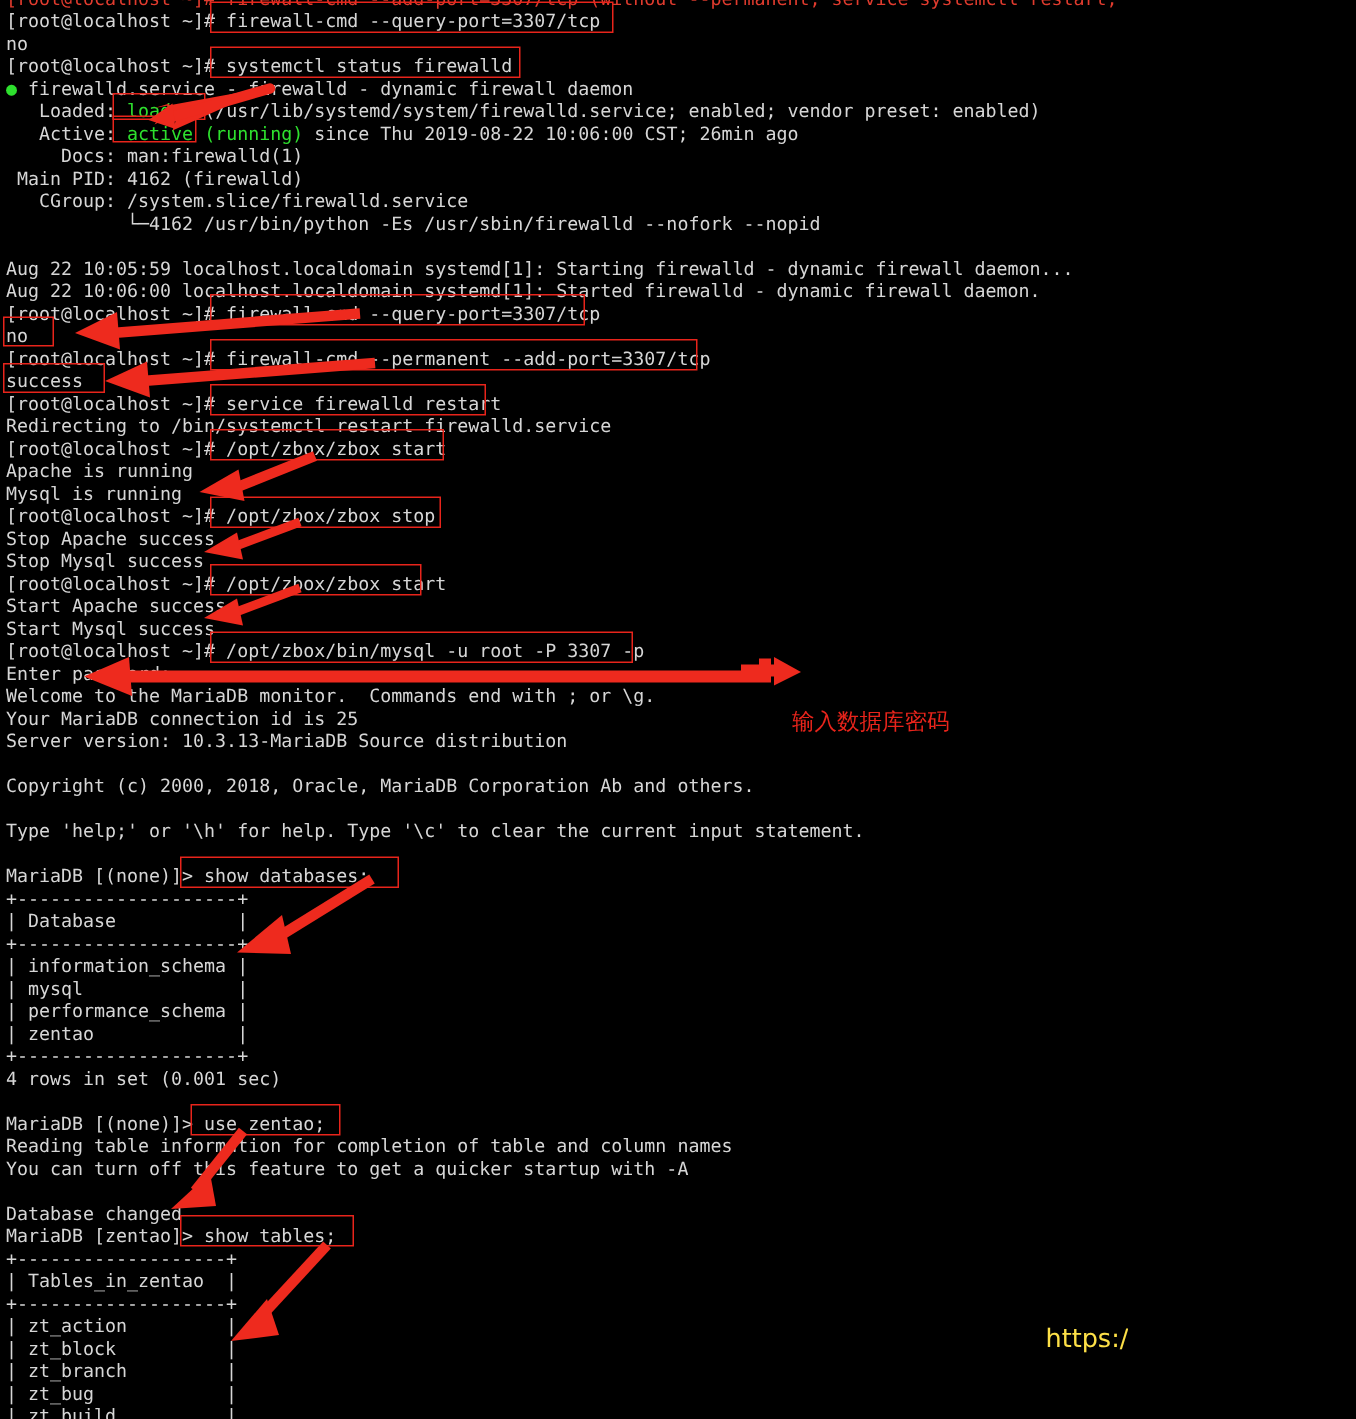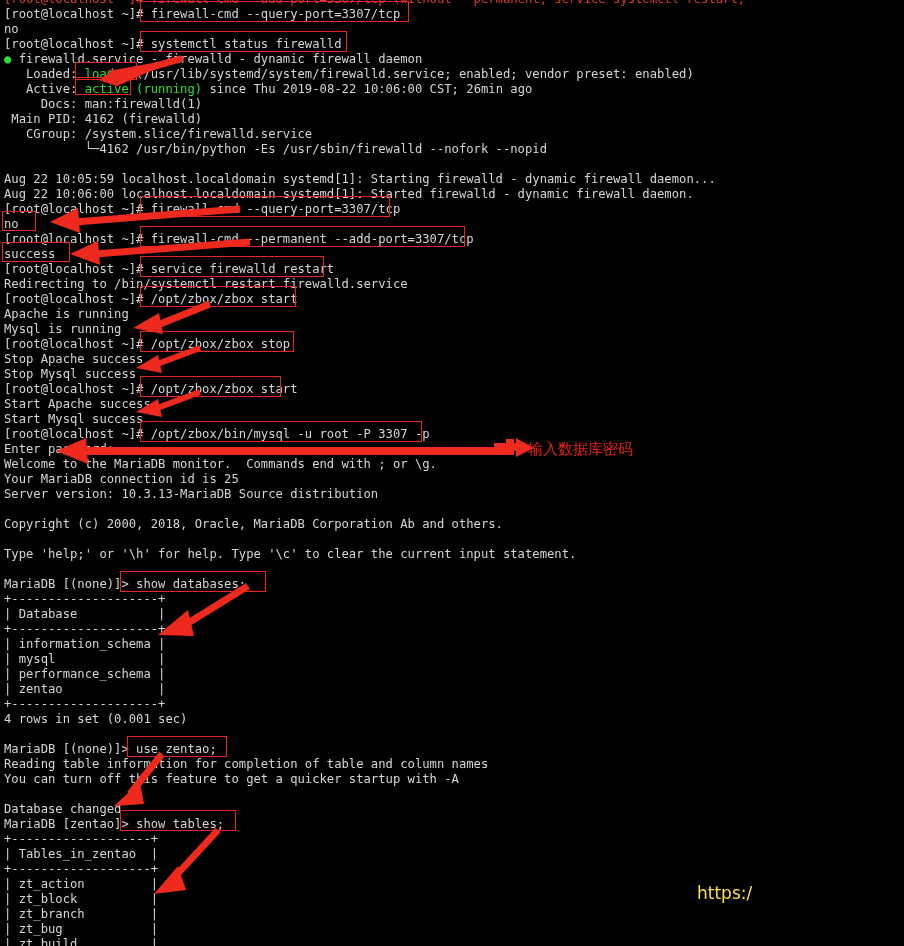--- a/index.html
+++ b/index.html
@@ -46,24 +46,25 @@
     pointer-events: none;
   }
   .arrow {
     position: absolute;
     pointer-events: none;
     overflow: visible;
   }
   .cn {
     position: absolute;
     color: #e8241b;
-    font-family: Liberation Sans, sans-serif;
+    font-family: Liberation Mono, monospace;
     font-size: 15px;
     line-height: 18px;
     white-space: pre;
+    margin-top: 34px;
   }
   .wm {
     position: absolute;
     color: #fde047;
     font-family: "DejaVu Sans", "Liberation Sans", sans-serif;
     font-size: 17px;
     white-space: pre;
   }
 </style>
 </head>

